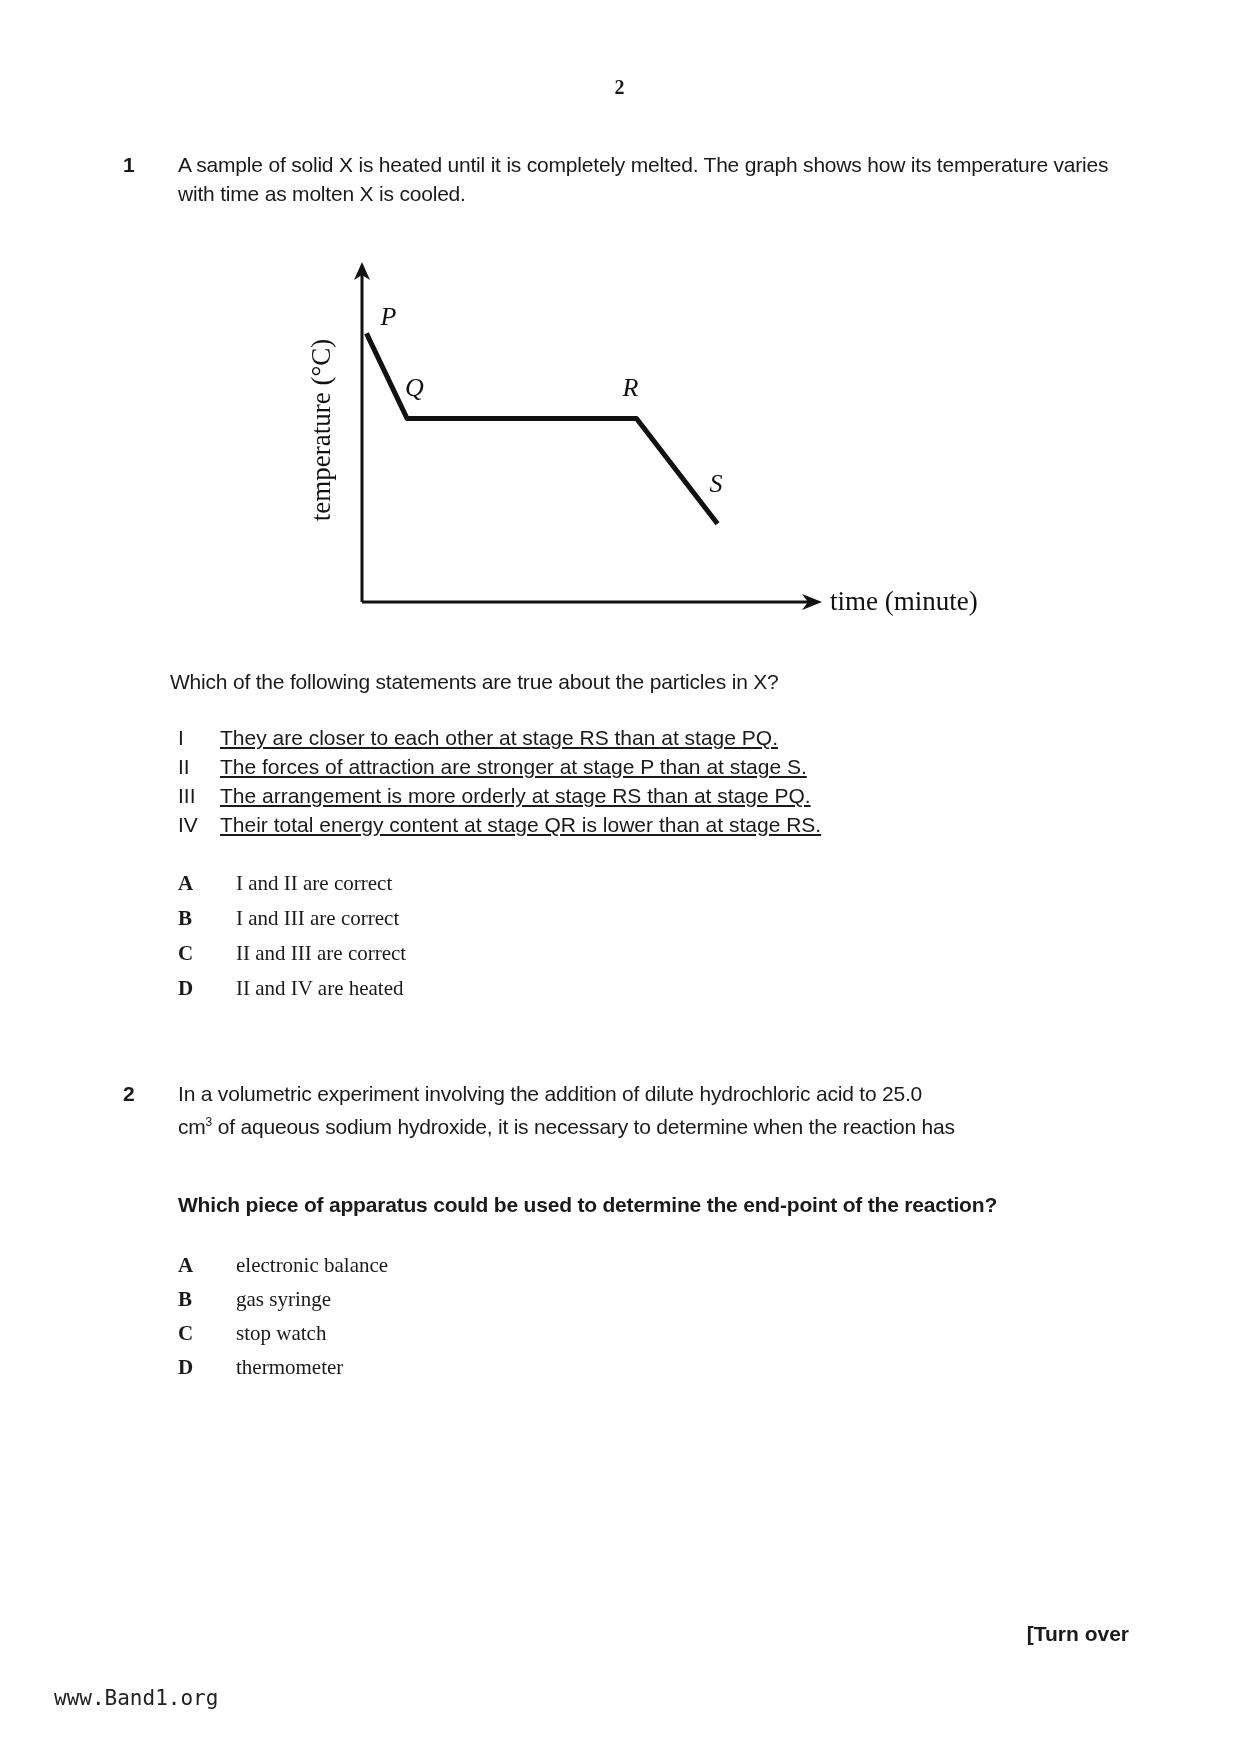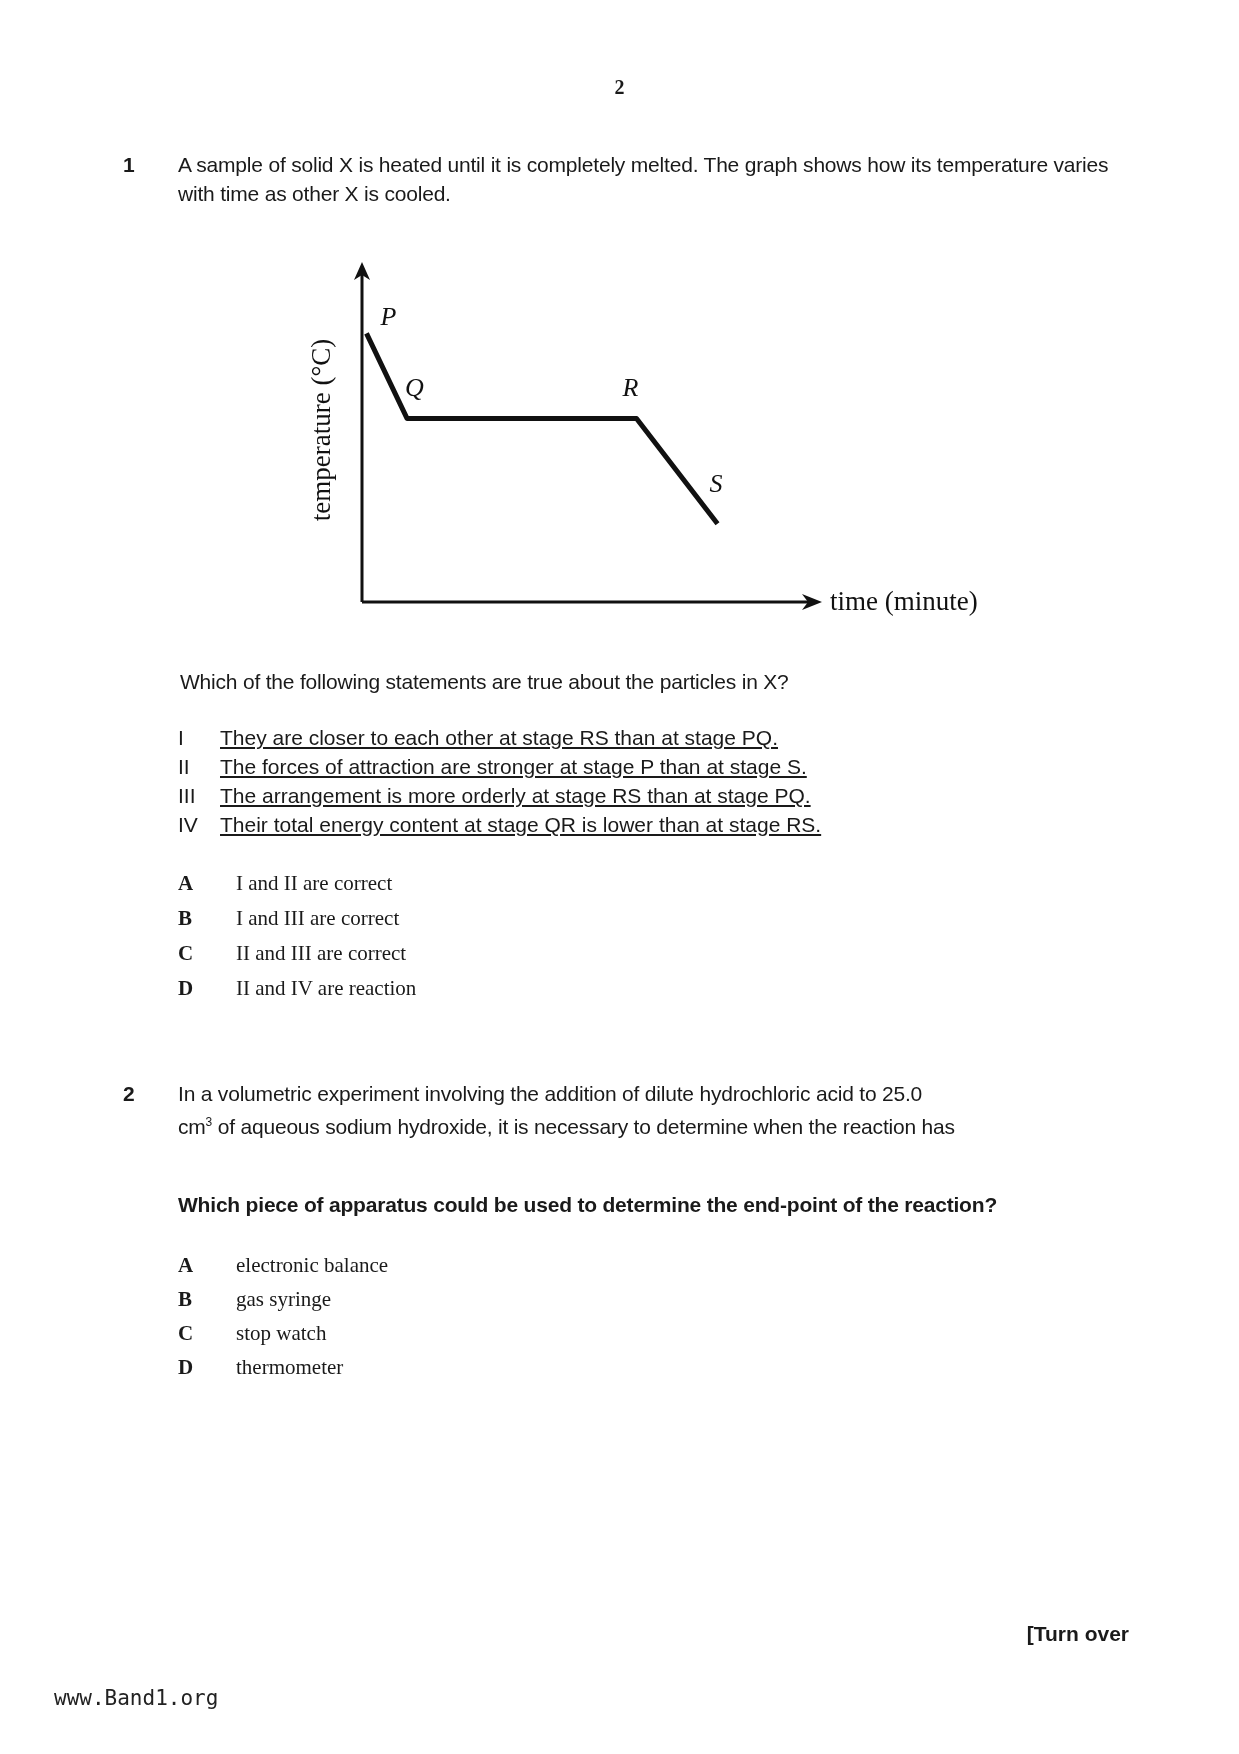--- a/index.html
+++ b/index.html
@@ -18,21 +18,21 @@
   .footer { left: 54px; top: 1686px; font-family: "DejaVu Sans Mono", monospace; font-size: 21px; color: #222; }
   svg text { font-family: "Liberation Serif", serif; }
   sup { font-size: 12px; }
 </style>
 </head>
 <body>
 
 <div class="abs page-num">2</div>
 
 <div class="abs qnum" style="left:123px; top:153px;">1</div>
-<div class="abs txt" style="left:178px; top:150px; width:940px;">A sample of solid X is heated until it is completely melted. The graph shows how its temperature varies with time as other X is cooled.</div>
+<div class="abs txt" style="left:178px; top:150px; width:940px;">A sample of solid X is heated until it is completely melted. The graph shows how its temperature varies with time as molten X is cooled.</div>
 
 <svg class="abs" style="left:0; top:0;" width="1239" height="700" viewBox="0 0 1239 700">
   <defs>
     <marker id="arrowUp" markerWidth="10" markerHeight="10" refX="5" refY="5" orient="auto">
       <path d="M0,0 L10,5 L0,10 L3,5 Z" fill="#111"></path>
     </marker>
   </defs>
   <g id="axes">
     <line x1="362" y1="602" x2="362" y2="270" stroke="#111" stroke-width="3"></line>
     <path d="M362,262 L354,280 L362,275 L370,280 Z" fill="#111"></path>
@@ -43,34 +43,34 @@
   <g id="point-labels">
       <text x="380.5" y="325.4" font-size="26" font-style="italic" fill="#111">P</text>
       <text x="405" y="396.4" font-size="26" font-style="italic" fill="#111">Q</text>
       <text x="622.5" y="396.4" font-size="26" font-style="italic" fill="#111">R</text>
       <text x="709.5" y="491.79999999999995" font-size="26" font-style="italic" fill="#111">S</text>
     </g>
   <text x="830" y="610" font-size="27" fill="#111">time (minute)</text>
   <text transform="translate(330,430) rotate(-90)" text-anchor="middle" font-size="27" fill="#111">temperature (°C)</text>
 </svg>
 
-<div class="abs txt" style="left:180px; top:667px;text-align:right;">Which of the following statements are true about the particles in X?</div>
+<div class="abs txt" style="left:170px; top:667px;text-align:right;">Which of the following statements are true about the particles in X?</div>
 
 <div class="abs" style="left:178px; top:723px;text-decoration:underline;">
   <div class="stmt"><span class="roman">I</span><span>They are closer to each other at stage RS than at stage PQ.</span></div>
   <div class="stmt"><span class="roman">II</span><span>The forces of attraction are stronger at stage P than at stage S.</span></div>
   <div class="stmt"><span class="roman">III</span><span>The arrangement is more orderly at stage RS than at stage PQ.</span></div>
   <div class="stmt"><span class="roman">IV</span><span>Their total energy content at stage QR is lower than at stage RS.</span></div>
 </div>
 
 <div class="abs" style="left:178px; top:866px;">
   <div class="opt"><span class="letter">A</span><span>I and II are correct</span></div>
   <div class="opt"><span class="letter">B</span><span>I and III are correct</span></div>
   <div class="opt"><span class="letter">C</span><span>II and III are correct</span></div>
-  <div class="opt"><span class="letter">D</span><span>II and IV are reaction</span></div>
+  <div class="opt"><span class="letter">D</span><span>II and IV are heated</span></div>
 </div>
 
 <div class="abs qnum" style="left:123px; top:1082px;">2</div>
 <div class="abs txt" style="left:178px; top:1079px; width:960px;">
   <div>In a volumetric experiment involving the addition of dilute hydrochloric acid to 25.0</div>
   <div><span>cm</span><sup>3</sup><span> of aqueous sodium hydroxide, it is necessary to determine when the reaction has</span></div>
 </div>
 
 <div class="abs txt" style="left:178px; top:1190px;font-weight:bold;">Which piece of apparatus could be used to determine the end-point of the reaction?</div>
 

